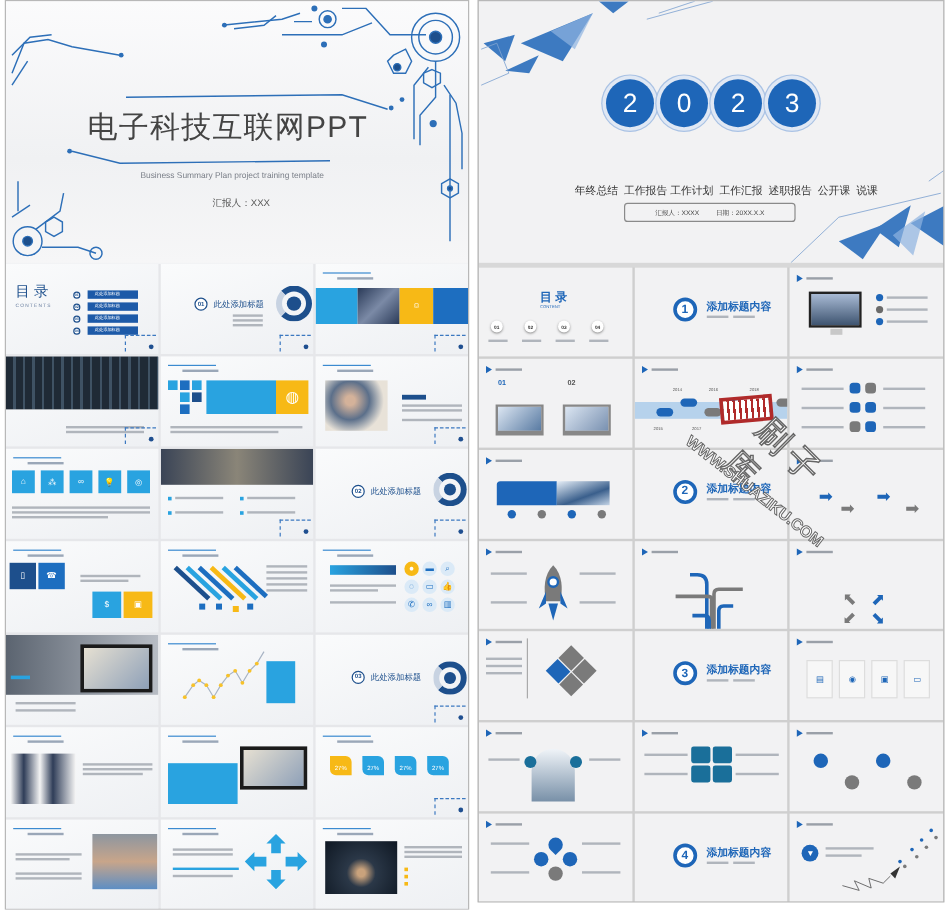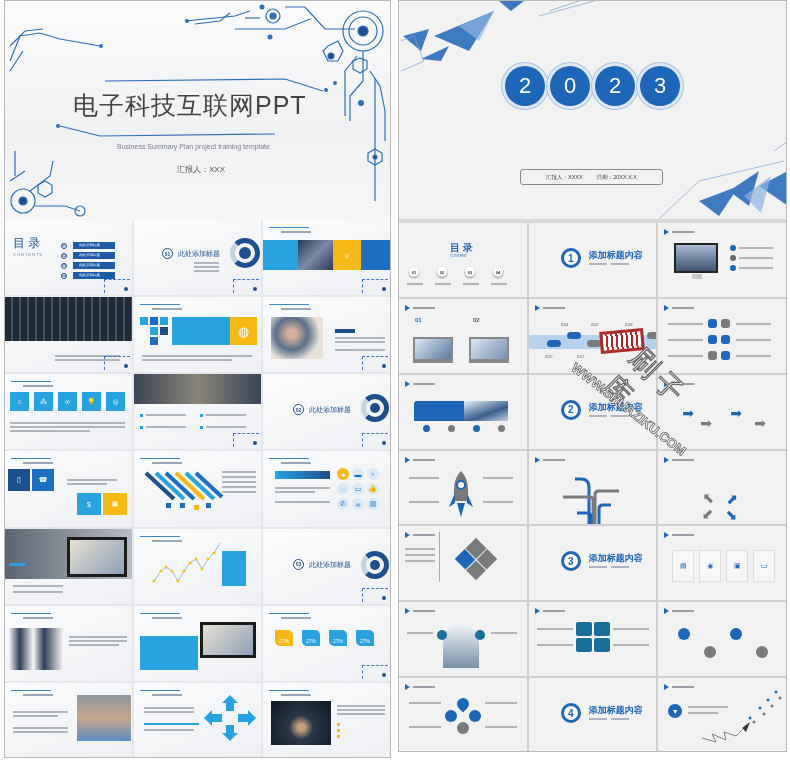--- a/index.html
+++ b/index.html
@@ -372,20 +372,21 @@
         <path d="M260 218 L300 180 L385 160"></path>
           <path d="M375 150 L389 140"></path>
       </g>
     </svg>
     <div style="position:absolute;left:106px;top:65px;display:flex;gap:5px">
       <div class="secnum" style="position:static;width:40px;height:40px;background:#1e66b8;color:#fff;font-size:22px;box-shadow:0 0 0 3px #e0e8f4,0 0 0 4px #a9c2e4;font-weight:normal">2</div>
       <div class="secnum" style="position:static;width:40px;height:40px;background:#1e66b8;color:#fff;font-size:22px;box-shadow:0 0 0 3px #e0e8f4,0 0 0 4px #a9c2e4;font-weight:normal">0</div>
       <div class="secnum" style="position:static;width:40px;height:40px;background:#1e66b8;color:#fff;font-size:22px;box-shadow:0 0 0 3px #e0e8f4,0 0 0 4px #a9c2e4;font-weight:normal">2</div>
       <div class="secnum" style="position:static;width:40px;height:40px;background:#1e66b8;color:#fff;font-size:22px;box-shadow:0 0 0 3px #e0e8f4,0 0 0 4px #a9c2e4;font-weight:normal">3</div>
     </div>
+    <div style="position:absolute;left:80px;top:152px;font-size:9px;color:#333;white-space:pre">年终总结  工作报告 工作计划  工作汇报  述职报告  公开课  说课</div>
     <div style="position:absolute;left:121px;top:168px;width:143px;height:16px;border:1px solid #8a8a8a;border-radius:3px;display:flex;align-items:center;justify-content:center;gap:14px;font-size:5.5px;color:#444">
       <span>汇报人：XXXX</span>
       <span>日期：20XX.X.X</span>
     </div>
   </div>
 
   <div class="grid">
 
     <div class="slide">
       <div style="position:absolute;left:51px;top:18px;font-size:10px;font-weight:bold;color:#1e66b8">目 录</div>

